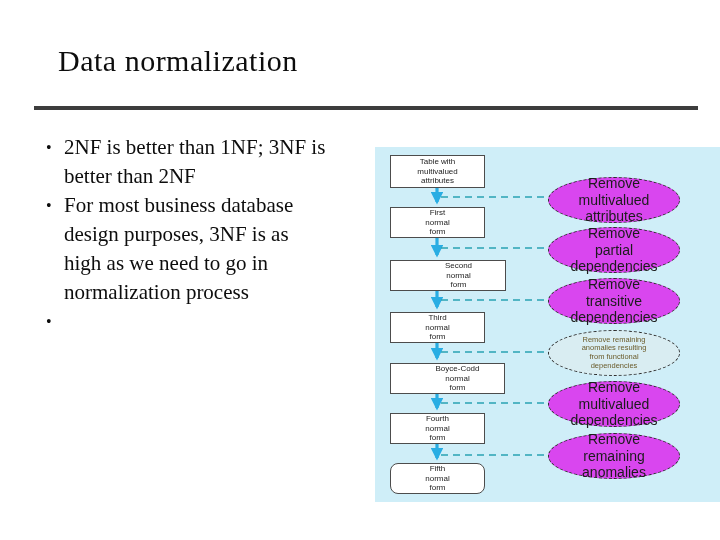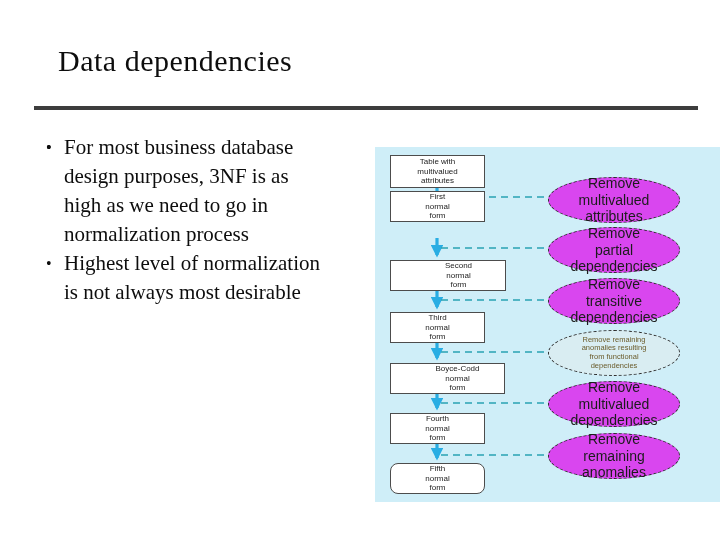--- a/index.html
+++ b/index.html
@@ -43,45 +43,45 @@
     position:absolute; left:173px; width:130px; height:44px;
     background:#d946ef; border:1px dashed #2b2b2b; border-radius:50%;
     display:flex; align-items:center; justify-content:center;
     text-align:center; white-space:pre-line;
     font-size:14px; line-height:1.2; color:#1c1c1c;
   }
   .step-ellipse.highlight {
     background:#d9edf2; color:#6b5c2c; font-size:7.5px; line-height:1.15;
   }
   
-  .b0{top:8px; height:29px;} .b1{top:44px;text-align:center;} .b2{top:113px;padding-left:21px;} .b3{top:165px;}
+  .b0{top:8px; height:29px;} .b1{top:60px;text-align:center;} .b2{top:113px;padding-left:21px;} .b3{top:165px;}
   .b4{top:216px;padding-left:20px;} .b5{top:266px;} .b6{top:316px;border-radius:8px;}
   
   .e0{top:30px;} .e1{top:80px;} .e2{top:131px;} .e3{top:183px;}
   .e4{top:234px;} .e5{top:286px;}
 </style>
 </head>
 <body>
 
 <div class="slide">
 
-  <div class="title">Data dependencies</div>
+  <div class="title">Data normalization</div>
   <div class="rule"></div>
 
   <ul class="bullets">
     <li>
       <span class="bullet-dot">•</span>
+      <span>2NF is better than 1NF; 3NF is better than 2NF</span>
     </li>
     <li>
       <span class="bullet-dot">•</span>
       <span>For most business database design purposes, 3NF is as high as we need to go in normalization process</span>
     </li>
     <li>
       <span class="bullet-dot">•</span>
-      <span>Highest level of normalization is not always most desirable</span>
     </li>
   </ul>
 
   <div class="diagram">
 
     <svg class="connectors" viewBox="0 0 320 355" xmlns="http://www.w3.org/2000/svg">
       <defs>
         <marker id="arrowhead" viewBox="0 0 10 10" refX="8" refY="5" markerWidth="4" markerHeight="4" orient="auto">
           <path d="M0,0 L10,5 L0,10 z" fill="#29ade3"></path>
         </marker>

